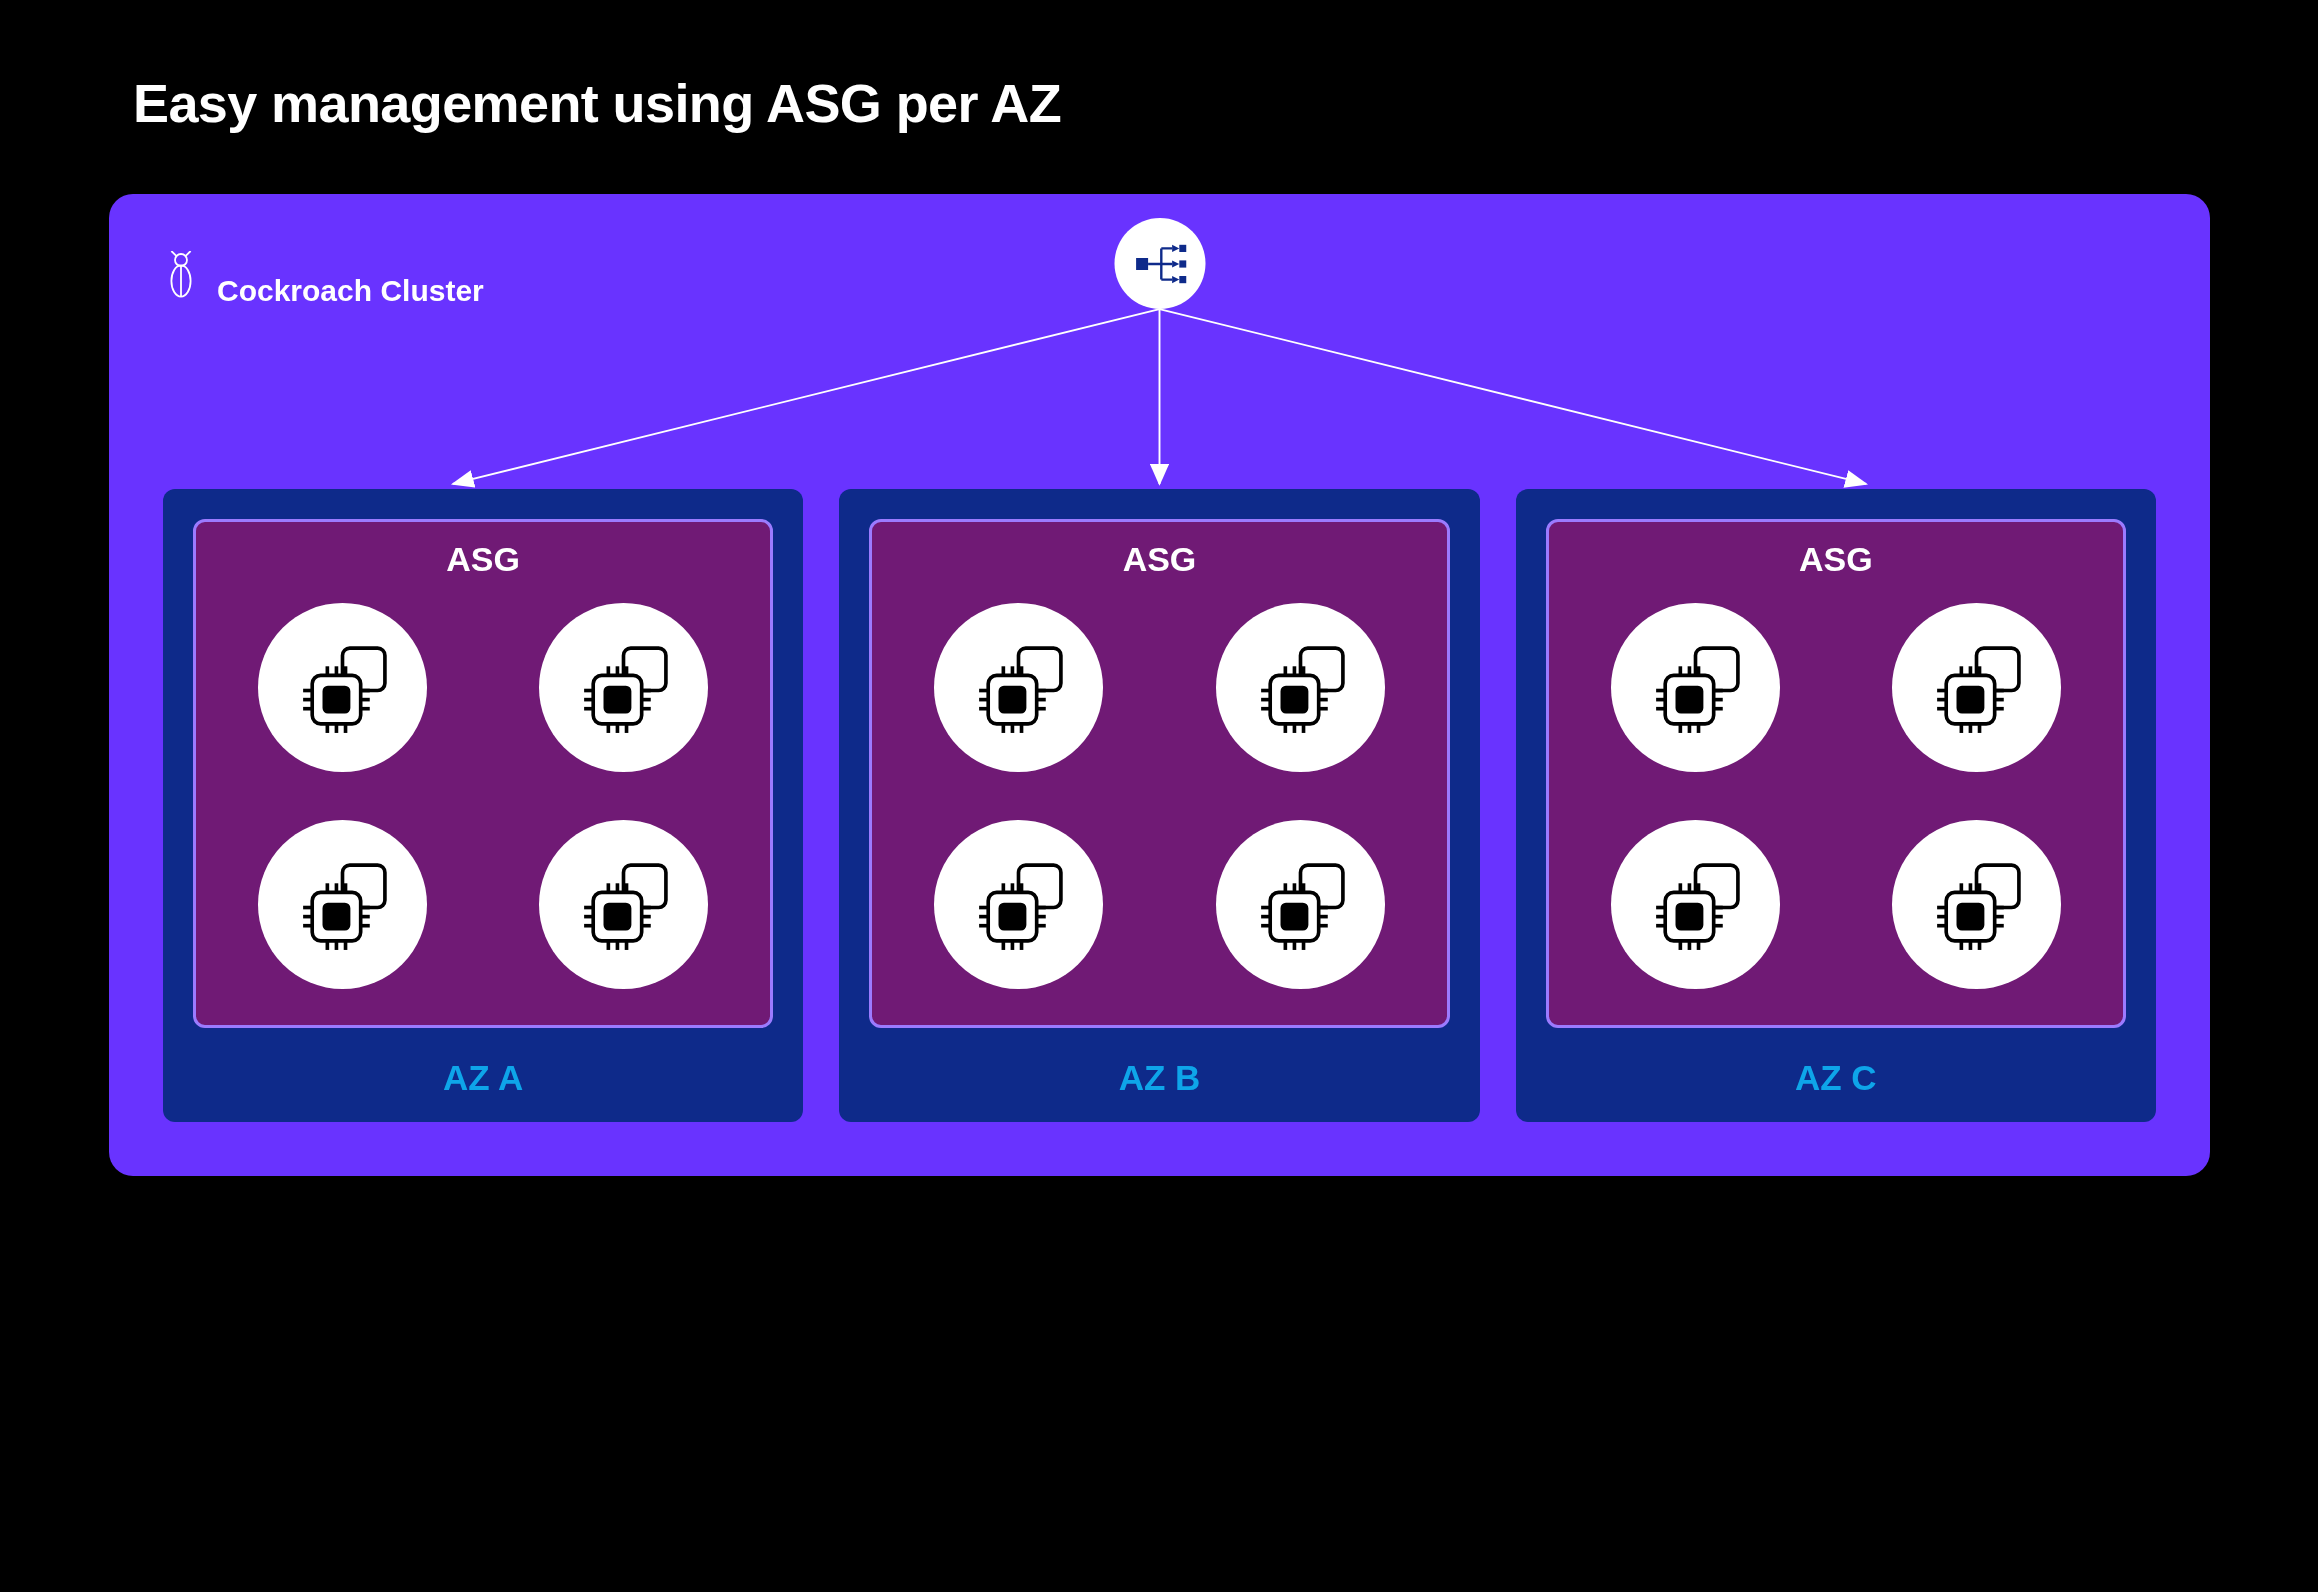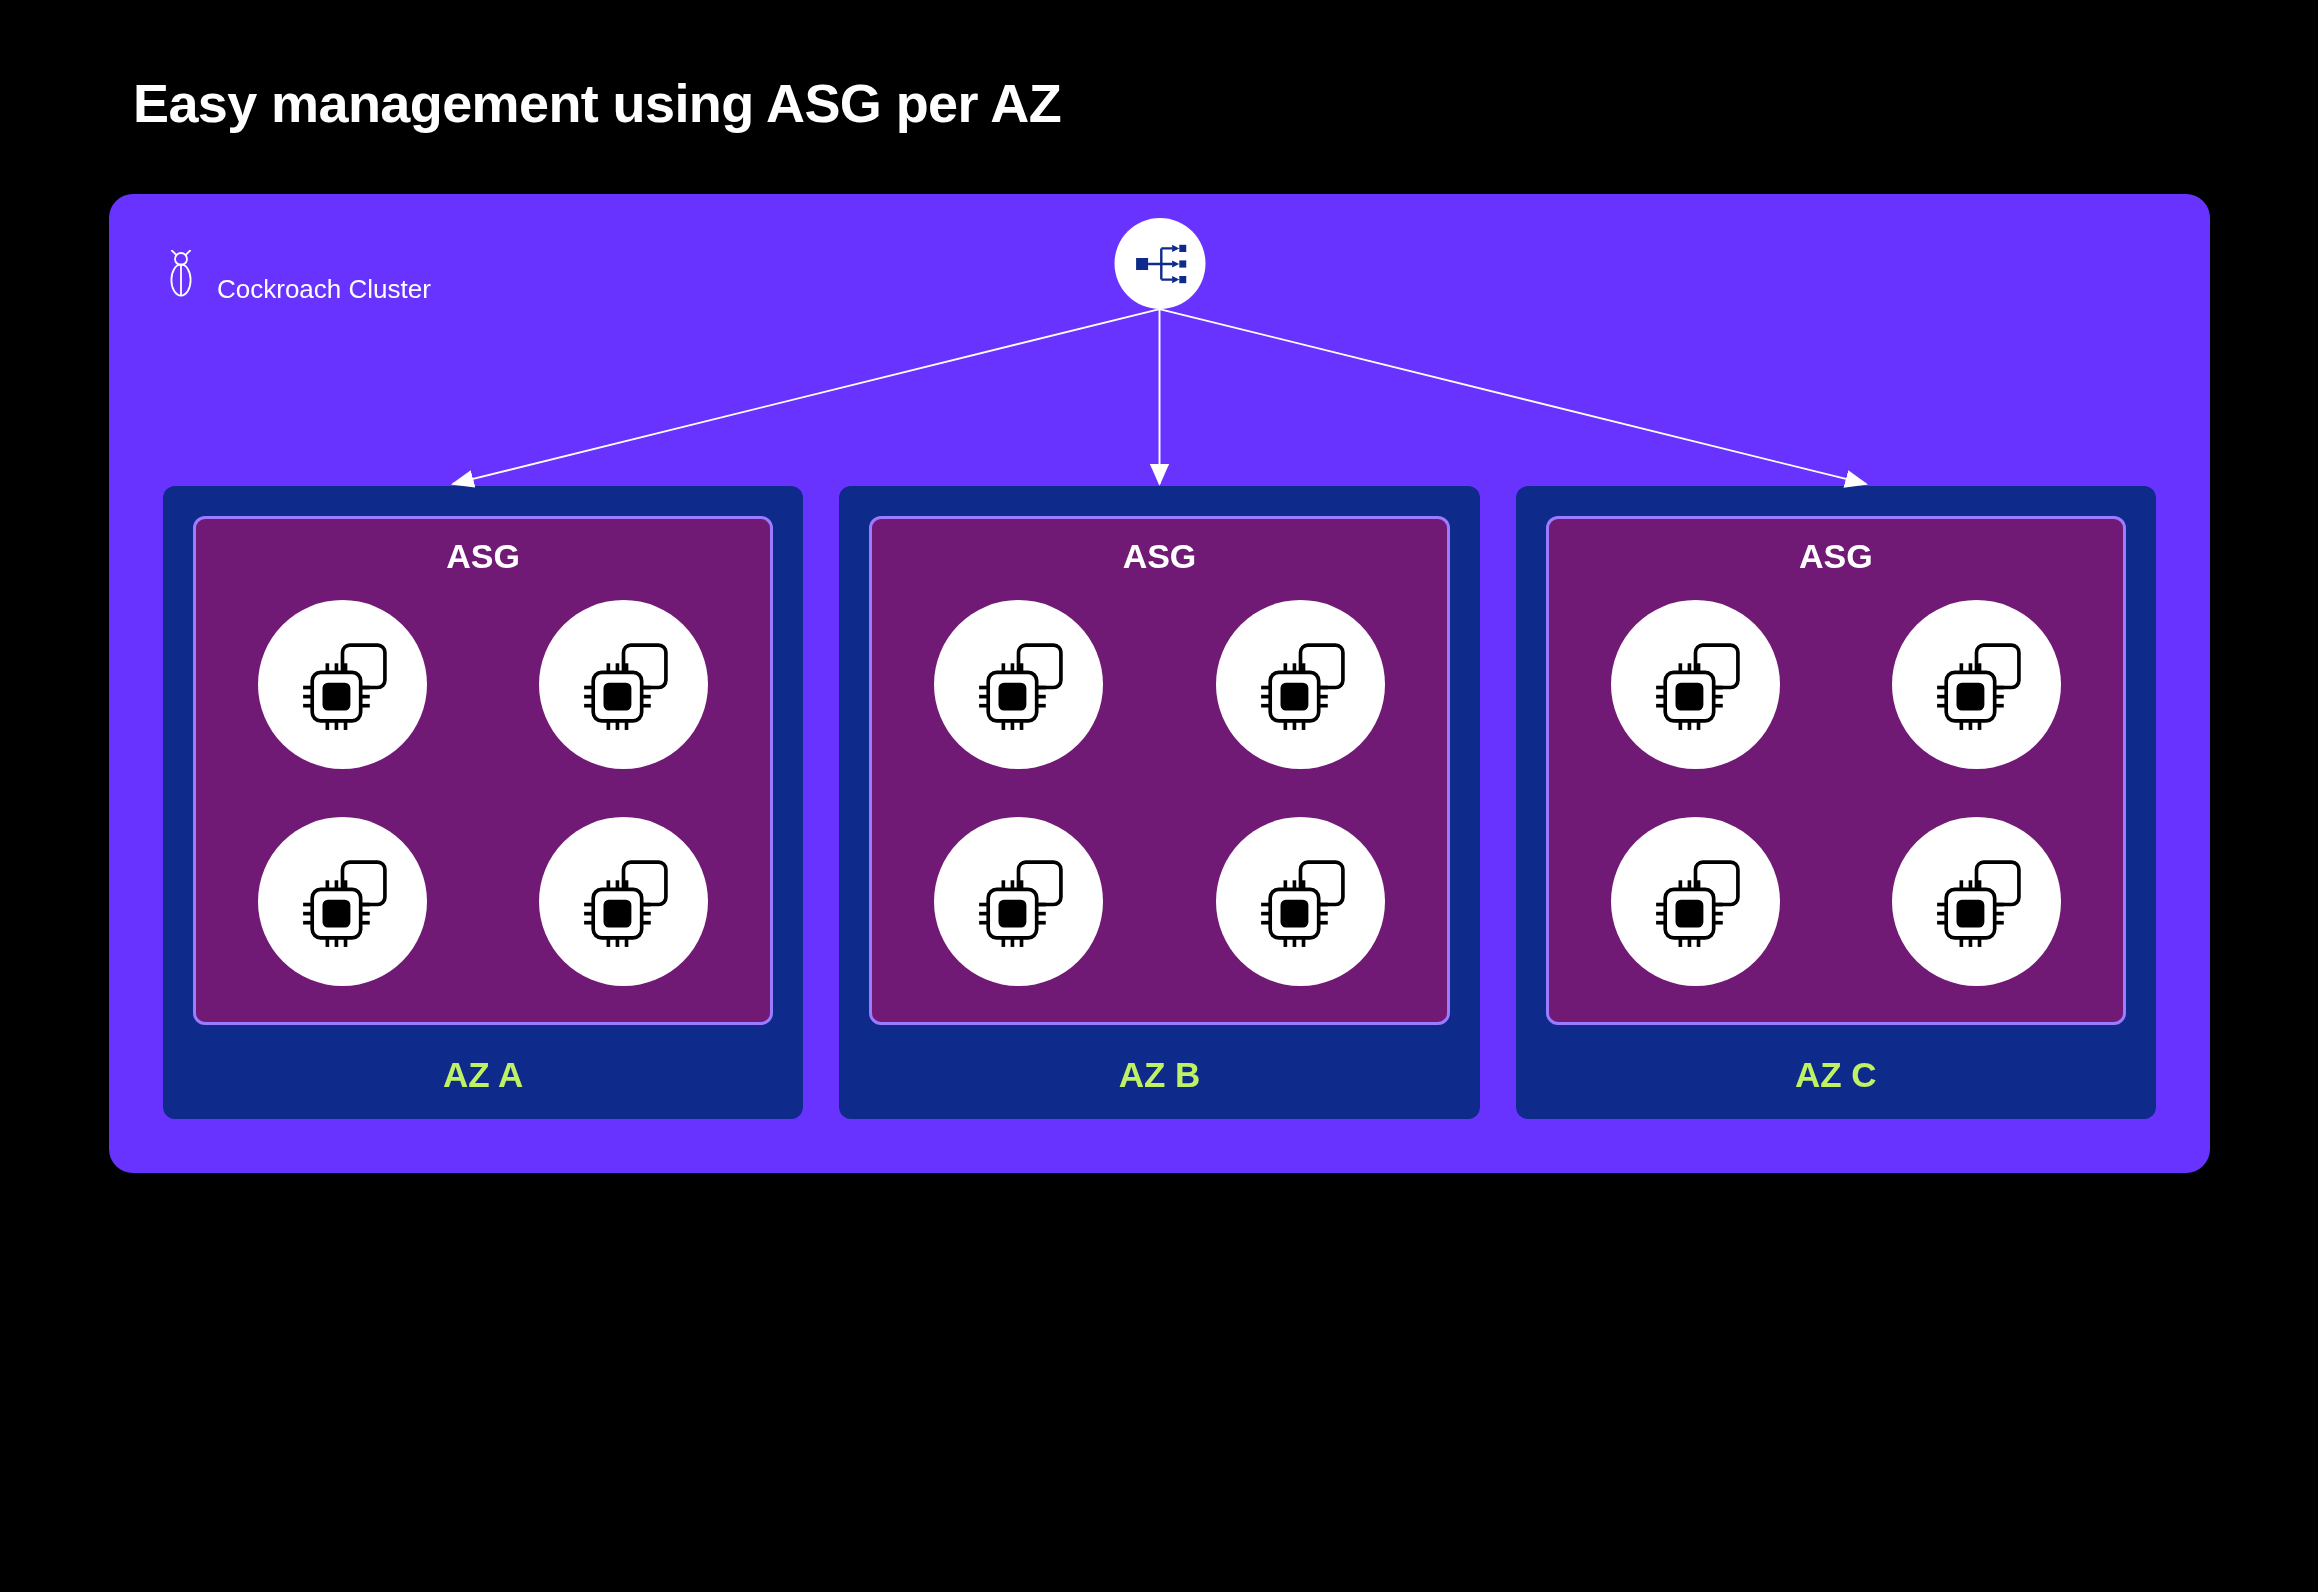--- a/index.html
+++ b/index.html
@@ -31,22 +31,22 @@
     margin-bottom: 24px;
   }
   .cockroach-icon {
     width: 36px;
     height: 48px;
     display: flex;
     align-items: center;
     justify-content: center;
   }
   .cluster-label {
-    font-size: 26px;
-    font-weight: 400;
+    font-size: 30px;
+    font-weight: 700;
     color: #fff;
     margin-top: 32px;
   }
   .lb-circle {
     position: absolute;
     top: 24px;
     left: 50%;
     transform: translateX(-50%);
     width: 91px;
     height: 91px;
@@ -108,21 +108,21 @@
     height: 169px;
     background: #fff;
     border-radius: 50%;
     display: flex;
     align-items: center;
     justify-content: center;
   }
   .az-label {
     font-size: 35px;
     font-weight: 600;
-    color: #bef264;
+    color: #0ea5e9;
     margin-top: 30px;
   }
 </style>
 </head>
 <body>
 
 <h1 class="title">Easy management using ASG per AZ</h1>
 
 <div class="cluster-panel">
 

